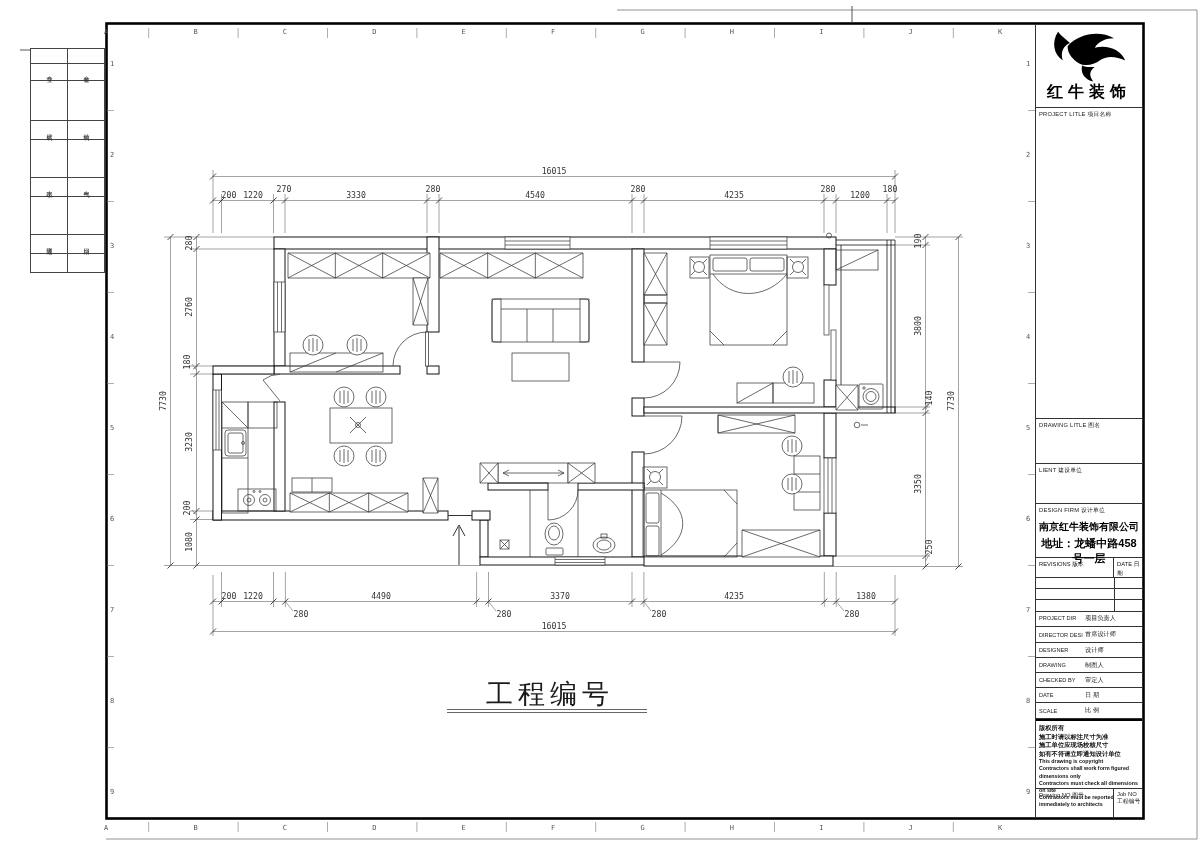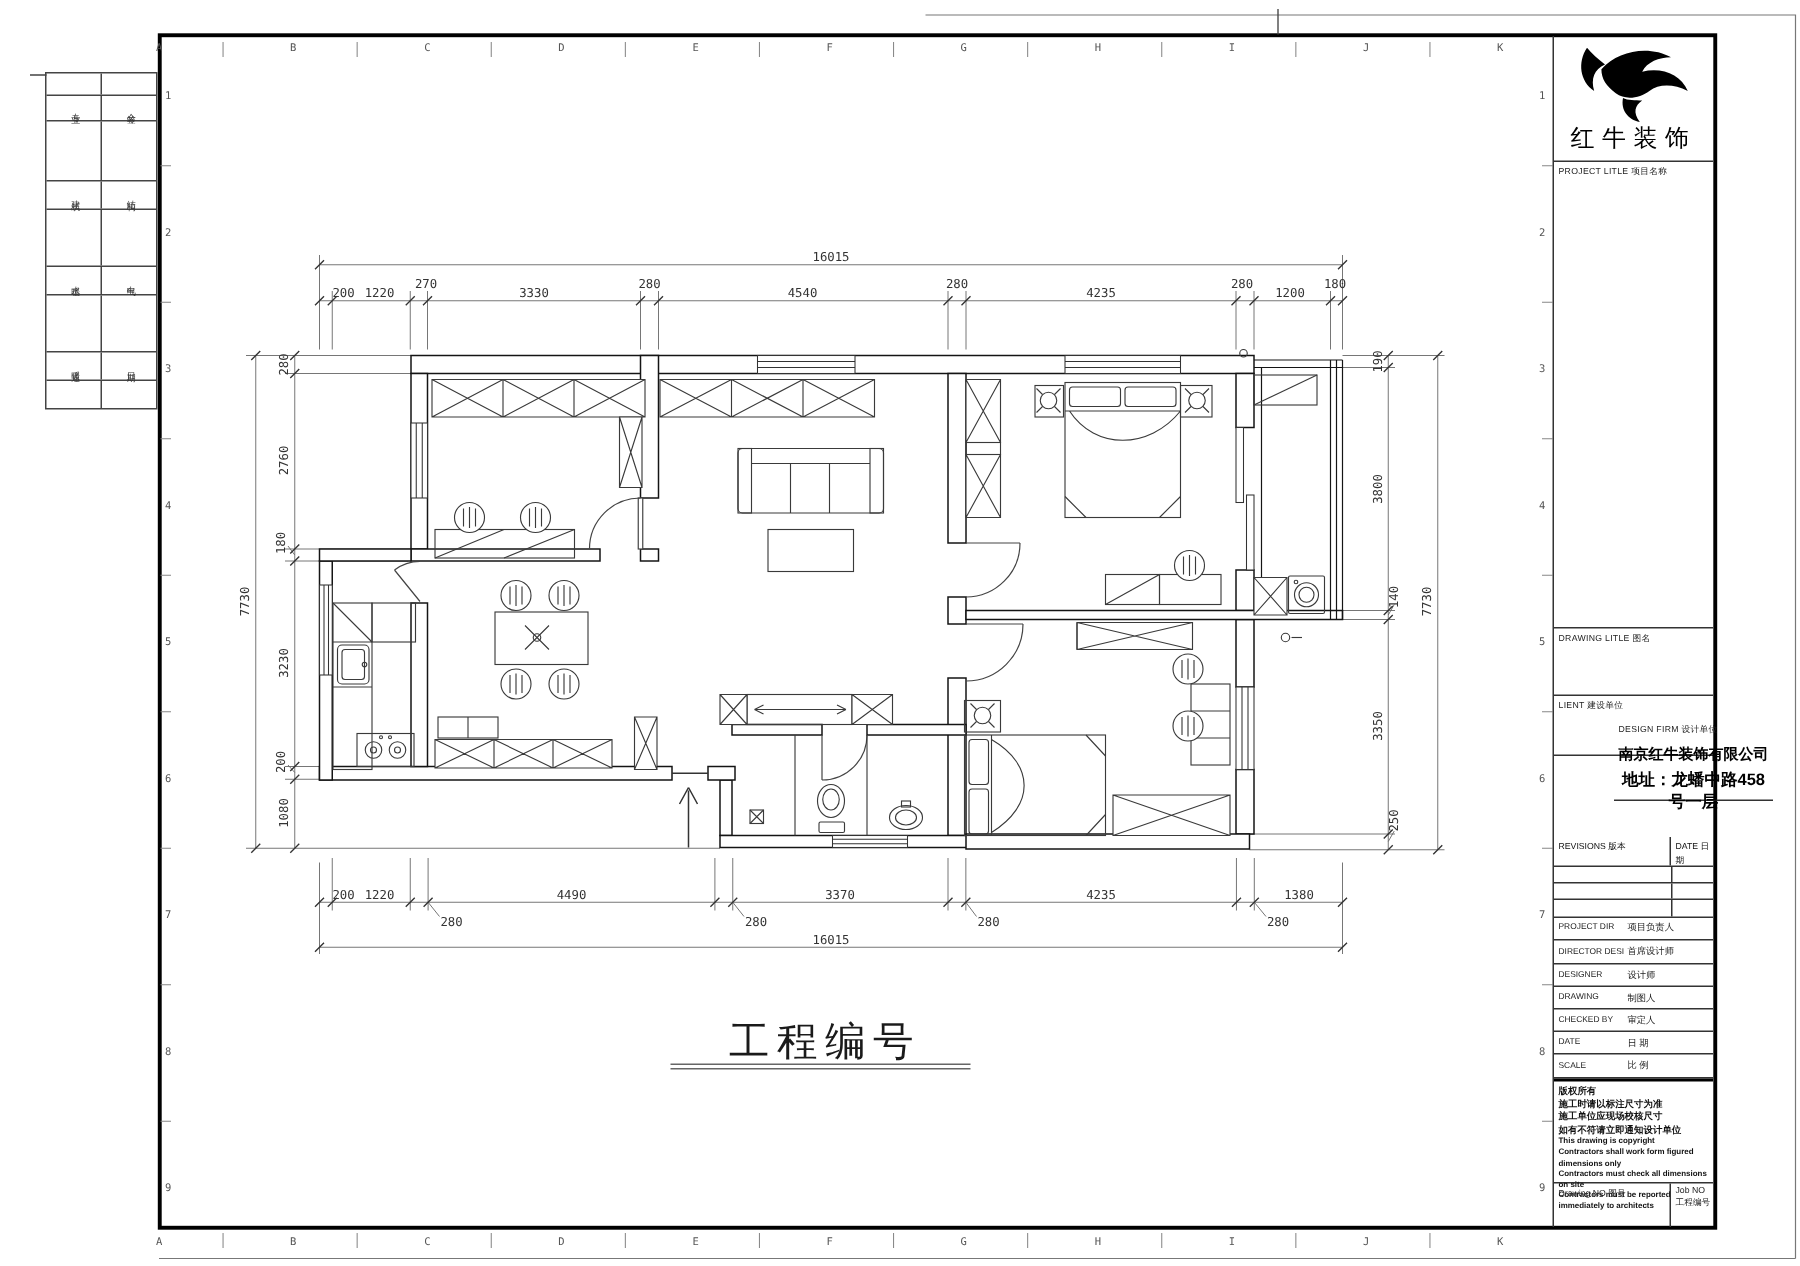--- a/index.html
+++ b/index.html
@@ -15,21 +15,21 @@
   .fold-row:first-child{border-top:none;}
   .fold-cell{flex:1;display:flex;align-items:center;justify-content:center;
              writing-mode:vertical-rl;font-size:6px;color:#333;letter-spacing:1px;}
   .fold-cell+.fold-cell{border-left:1px solid #444;}
   
   #title-block{position:absolute;left:1035px;top:24px;width:107px;height:794px;
                border-left:1px solid #333;box-sizing:border-box;}
   .tb-sec{position:absolute;left:0;width:100%;box-sizing:border-box;border-bottom:1px solid #333;}
   .tb-label{font-size:5.8px;color:#222;padding:2px 0 0 3px;letter-spacing:.2px;}
   #tb-brand{position:absolute;left:0;top:58px;width:100%;text-align:center;
-            font-size:16px;letter-spacing:5px;font-weight:400;color:#000;
+            font-size:16px;letter-spacing:5px;font-weight:700;color:#000;
             font-family:"DejaVu Sans",sans-serif;}
   .firm-line1{text-align:center;font-size:10px;font-weight:700;margin-top:5px;color:#000;}
   .firm-line2{text-align:center;font-size:11px;font-weight:600;margin-top:2px;color:#000;}
   .rev-head{display:flex;height:19px;border-bottom:1px solid #333;}
   .rev-head span{font-size:5.8px;padding:2px 0 0 3px;box-sizing:border-box;}
   .rev-a{width:78px;border-right:1px solid #333;}
   .rev-b{flex:1;}
   .rev-row{display:flex;height:10px;border-bottom:1px solid #333;}
   .rev-row .rev-a{height:100%;}
   .tb-row{display:flex;align-items:center;border-bottom:1px solid #333;box-sizing:border-box;}
@@ -486,21 +486,21 @@
   </div>
 
   <div class="tb-sec" style="top:395px;height:45px;">
     <div class="tb-label">DRAWING LITLE  图名</div>
   </div>
 
   <div class="tb-sec" style="top:440px;height:40px;">
     <div class="tb-label">LIENT  建设单位</div>
   </div>
 
-  <div class="tb-sec" style="top:456px;height:54px;margin-left:40px;">
+  <div class="tb-sec" style="top:480px;height:54px;">
     <div class="tb-label">DESIGN FIRM  设计单位</div>
     <div class="firm-line1">南京红牛装饰有限公司</div>
     <div class="firm-line2">地址：龙蟠中路458号一层</div>
   </div>
 
   <div class="tb-sec" style="top:534px;height:52px;border-bottom:none;">
     <div class="rev-head">
       <span class="rev-a">REVISIONS  版本</span>
       <span class="rev-b">DATE  日期</span>
     </div>

